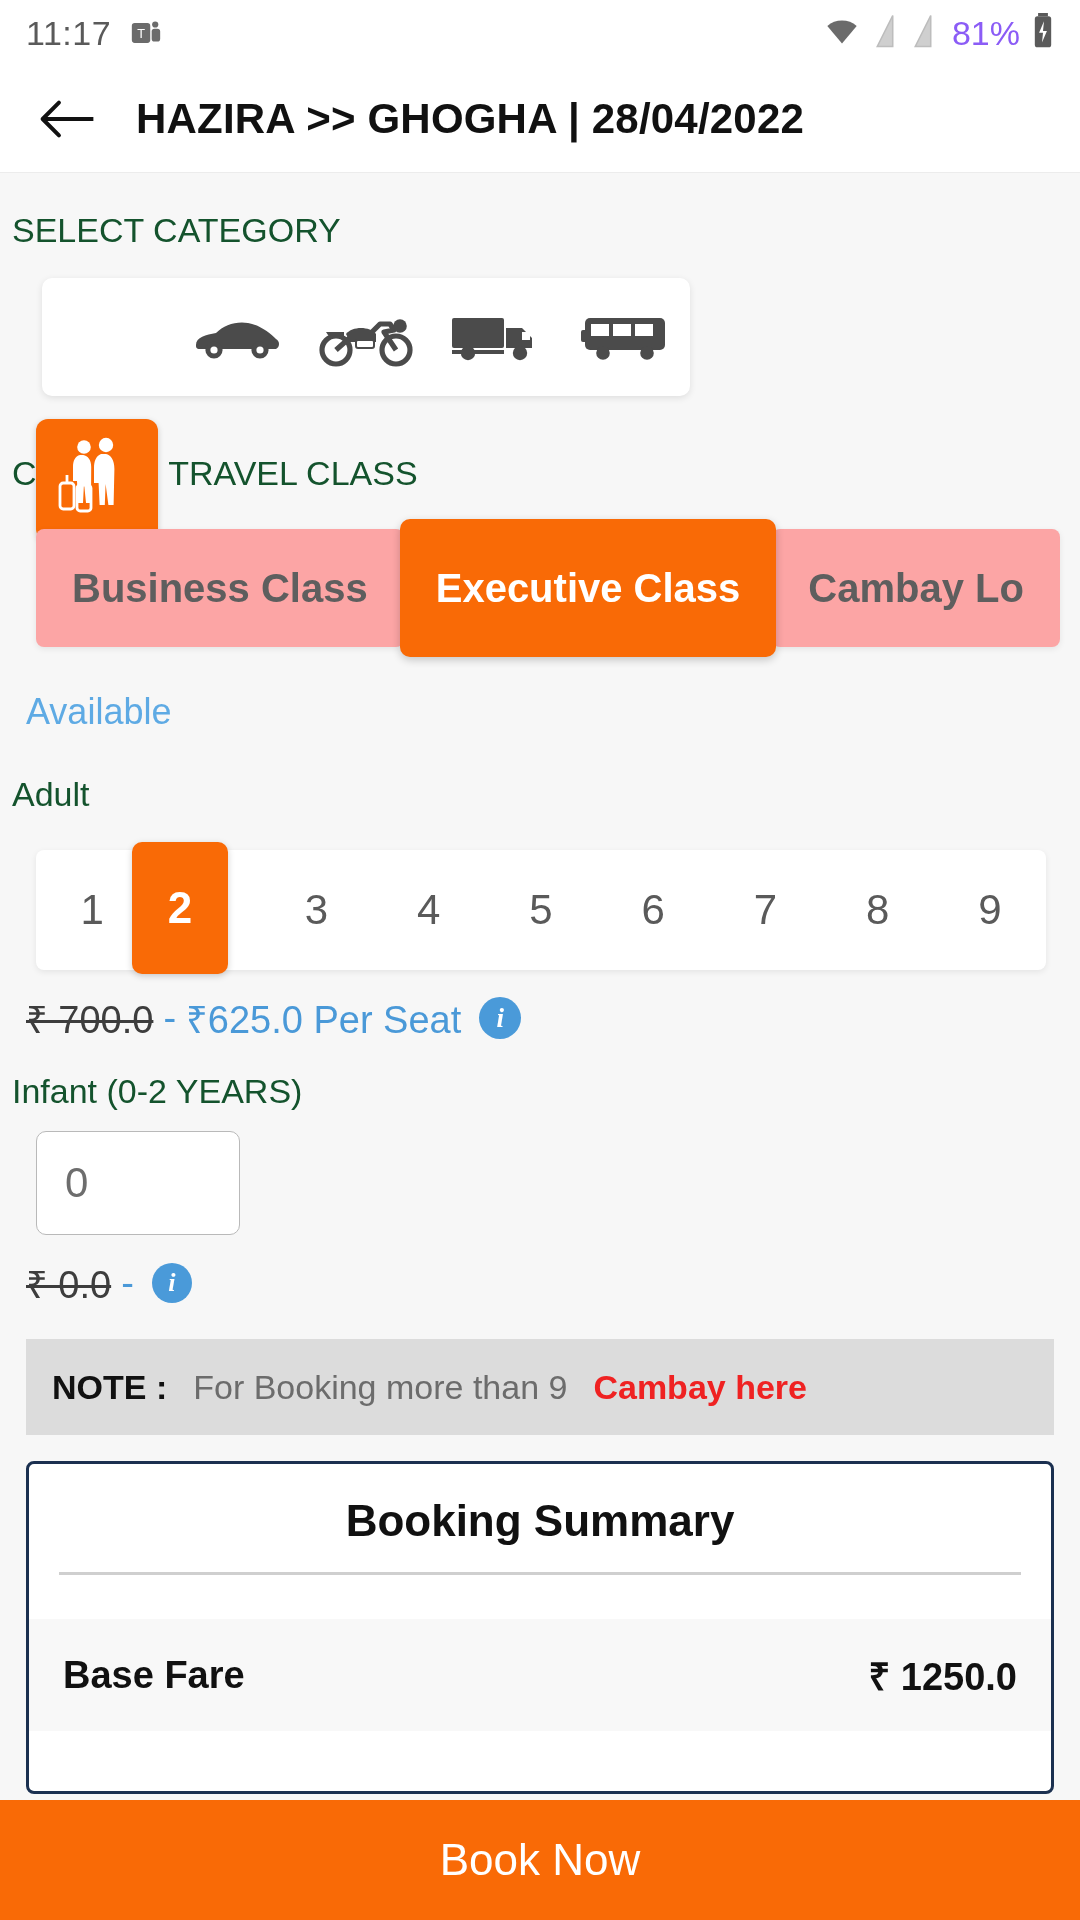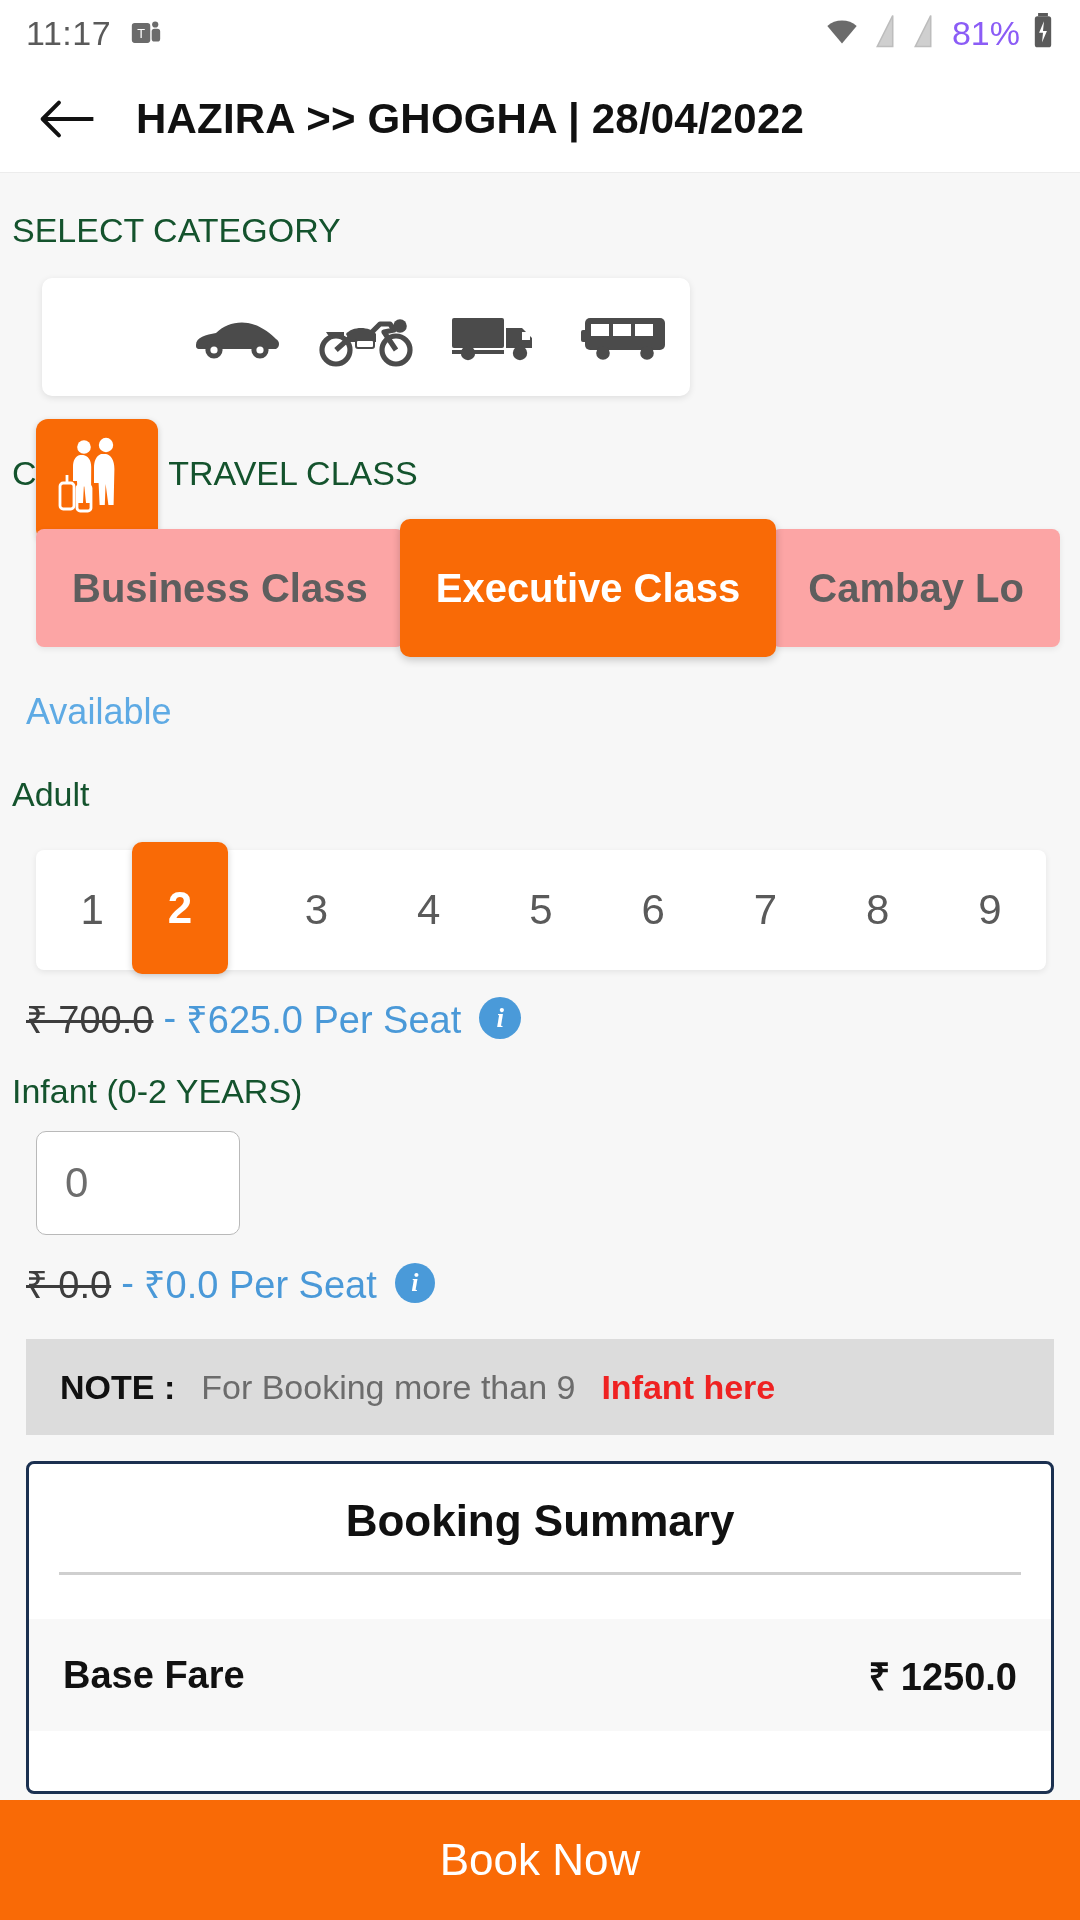--- a/index.html
+++ b/index.html
@@ -163,21 +163,21 @@
     cursor: text;
   }
   .price-line.infant { margin-top: 22px; }
   .price-line.infant .info-icon { width: 40px; height: 40px; font-size: 26px; }
 
   
   .note-bar {
     margin: 30px 26px 0 26px;
     height: 96px; background: #dcdcdc;
     display: flex; align-items: center;
-    padding-left: 34px; gap: 26px;
+    padding-left: 26px; gap: 26px;
     font-size: 34px;
     text-align: right;
   }
   .note-key { font-weight: 700; color: #111111; }
   .note-text { color: #6c6c6c; }
   .note-link { color: #ef2222; font-weight: 600; cursor: pointer; }
 
   
   .summary-card {
     margin: 26px 26px 0 26px;
@@ -366,28 +366,27 @@
       <span class="info-icon">i</span>
     </div>
 
     <div class="section-label" id="lbl-infant">Infant (0-2 YEARS)</div>
 
     <div class="infant-input">0</div>
 
     <div class="price-line infant">
       <span class="price-old">₹ 0.0</span>
       <span class="price-new">-</span>
-      <span class="price-new">₹0.0 Per Seat</span>
       <span class="info-icon">i</span>
     </div>
 
     <div class="note-bar">
       <span class="note-key">NOTE :</span>
       <span class="note-text">For Booking more than 9</span>
-      <span class="note-link">Infant here</span>
+      <span class="note-link">Cambay here</span>
     </div>
 
     <div class="summary-card">
       <div class="summary-title">Booking Summary</div>
       <div class="summary-divider"></div>
       <div class="summary-row spacer"></div>
       <div class="summary-row alt">
         <span>Base Fare</span>
         <span>₹ 1250.0</span>
       </div>

